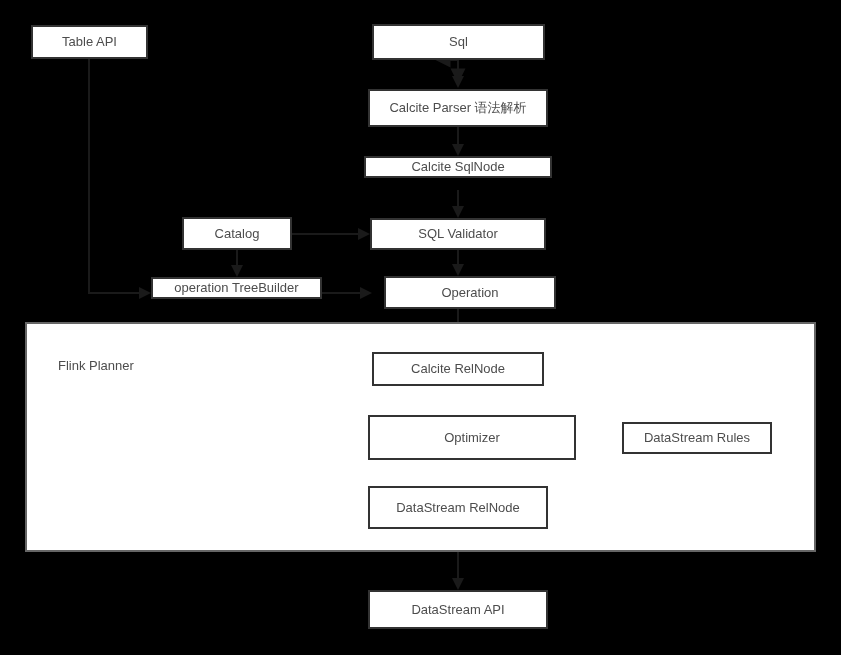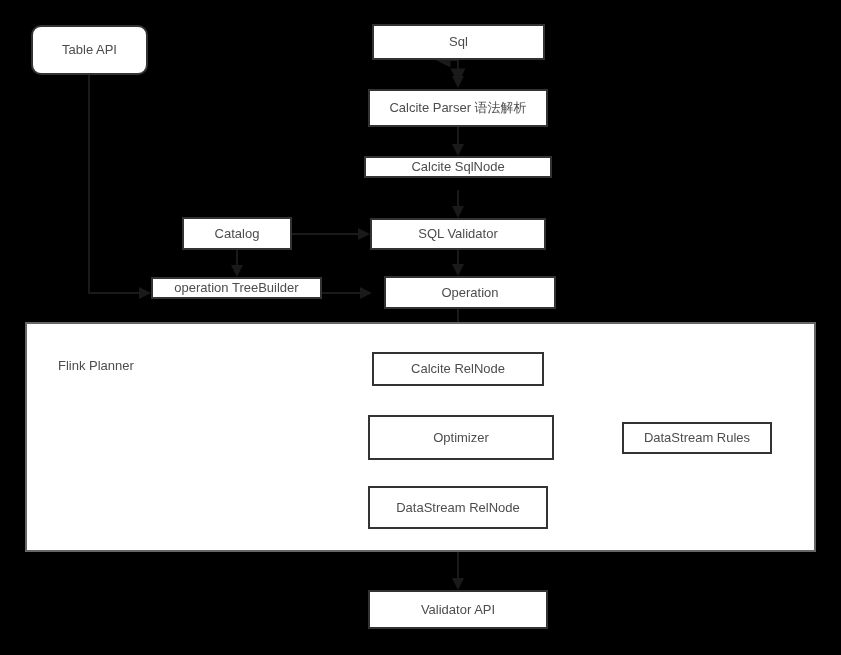--- a/index.html
+++ b/index.html
@@ -115,39 +115,39 @@
       <polygon points="139,287 139,299 151,293" fill="#1a1a1a" stroke="none"></polygon>
 
       <path d="M 622 438 L 562 438" stroke-dasharray="4 4"></path>
       <polygon points="562,431 562,445 548,438" fill="#1a1a1a" stroke="none"></polygon>
     </g>
   </svg>
 
   <div class="group-box" style="left:25px; top:322px; width:791px; height:230px;"></div>
   <div class="group-label" style="left:58px; top:358px;">Flink Planner</div>
 
-  <div class="node" style="left:31px; top:25px; width:117px; height:50px;border-radius:10px;">Table API</div>
+  <div class="node" style="left:31px; top:25px; width:117px; height:34px;">Table API</div>
 
   <div class="node" style="left:372px; top:24px; width:173px; height:36px;">Sql</div>
 
   <div class="node" style="left:368px; top:89px; width:180px; height:38px;">Calcite Parser 语法解析</div>
 
   <div class="node" style="left:364px; top:156px; width:188px; height:22px;">Calcite SqlNode</div>
 
   <div class="node" style="left:182px; top:217px; width:110px; height:33px;">Catalog</div>
 
   <div class="node" style="left:370px; top:218px; width:176px; height:32px;">SQL Validator</div>
 
   <div class="node" style="left:151px; top:277px; width:171px; height:22px;">operation TreeBuilder</div>
 
   <div class="node" style="left:372px; top:276px; width:172px; height:33px;margin-left:12px;">Operation</div>
 
   <div class="node" style="left:372px; top:352px; width:172px; height:34px;">Calcite RelNode</div>
 
-  <div class="node" style="left:368px; top:415px; width:186px; height:45px;">Optimizer</div>
+  <div class="node" style="left:368px; top:415px; width:208px; height:45px;">Optimizer</div>
 
   <div class="node" style="left:622px; top:422px; width:150px; height:32px;">DataStream Rules</div>
 
   <div class="node" style="left:368px; top:486px; width:180px; height:43px;">DataStream RelNode</div>
 
-  <div class="node" style="left:368px; top:590px; width:180px; height:39px;">Validator API</div>
+  <div class="node" style="left:368px; top:590px; width:180px; height:39px;">DataStream API</div>
 
 </div>
 
 </body></html>

